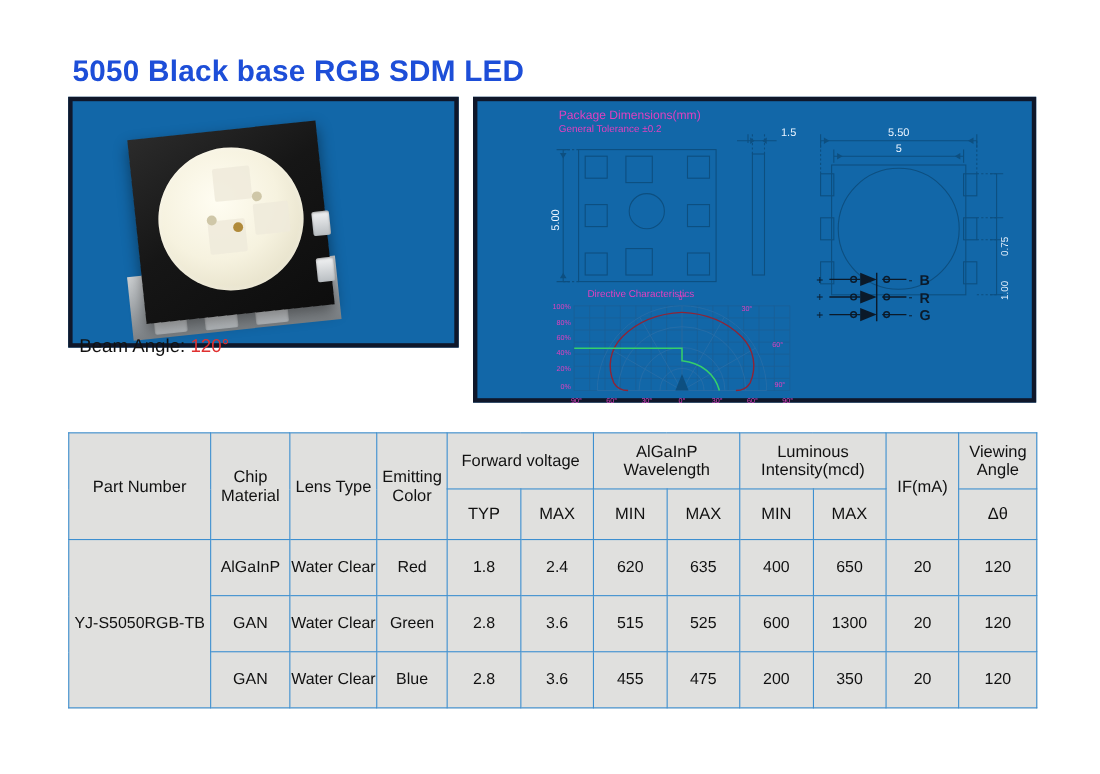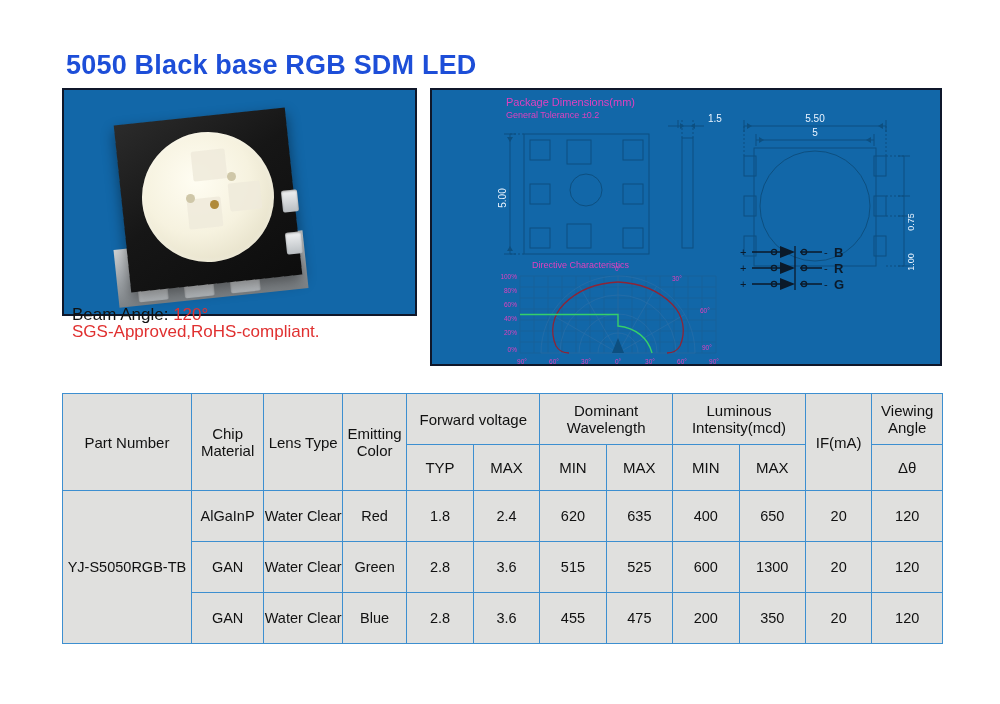--- a/index.html
+++ b/index.html
@@ -7,21 +7,21 @@
        font-family:"Liberation Sans",sans-serif;color:#111;}
 
   
   #page-title{
     position:absolute;left:66px;top:50px;
     font-size:27px;font-weight:bold;letter-spacing:.2px;
     color:#1d4ed8;white-space:nowrap;
   }
 
   
-  .panel{position:absolute;background:#1267a8;border:2px solid #0f172a;box-sizing:border-box;text-decoration:underline;}
+  .panel{position:absolute;background:#1267a8;border:4px solid #0f172a;box-sizing:border-box;text-decoration:underline;}
   #photo-panel{left:62px;top:88px;width:355px;height:228px;}
   #drawing-panel{left:430px;top:88px;width:512px;height:278px;}
 
   
   #led-photo{position:absolute;inset:0;overflow:hidden;}
   .led-body{
     position:absolute;left:58px;top:26px;width:172px;height:168px;
     background:linear-gradient(150deg,#2b2b2b 0%,#161616 45%,#0d0d0d 100%);
     transform:rotate(-6deg);
     box-shadow:0 6px 14px rgba(0,0,0,.45);
@@ -105,21 +105,20 @@
     <div class="die d2"></div>
     <div class="die d3"></div>
     <div class="bond b1"></div>
     <div class="bond b2"></div>
     <div class="bond b3"></div>
   </div>
 </div>
 
 <div id="photo-caption">
   <div class="cap-line"><span>Beam Angle: </span><span class="red">120°</span></div>
-  <div class="cap-line red">SGS-Approved,RoHS-compliant.</div>
 </div>
 
 <div class="panel" id="drawing-panel">
   <div id="drawing">
     <svg width="510" height="276" viewBox="0 0 510 276" xmlns="http://www.w3.org/2000/svg">
 
       <text id="d-heading" x="74" y="16" fill="#e040c0" font-family="Liberation Sans, sans-serif" font-size="11">Package Dimensions(mm)</text>
       <text id="d-subheading" x="74" y="28" fill="#e040c0" font-family="Liberation Sans, sans-serif" font-size="9">General Tolerance ±0.2</text>
 
       <g stroke="#0d4f80" fill="none" stroke-width="1">
@@ -278,21 +277,21 @@
       <col style="width:66px">
       <col style="width:70px">
   </colgroup>
   <thead>
     <tr class="hrow1">
       <th rowspan="2">Part Number</th>
       <th rowspan="2">Chip Material</th>
       <th rowspan="2">Lens Type</th>
       <th rowspan="2">Emitting Color</th>
       <th colspan="2">Forward voltage</th>
-      <th colspan="2">Dominant Wavelength</th>
+      <th colspan="2">AlGaInP Wavelength</th>
       <th colspan="2">Luminous Intensity(mcd)</th>
       <th rowspan="2">IF(mA)</th>
       <th>Viewing Angle</th>
     </tr>
     <tr class="hrow2">
       <th>TYP</th>
       <th>MAX</th>
       <th>MIN</th>
       <th>MAX</th>
       <th>MIN</th>

